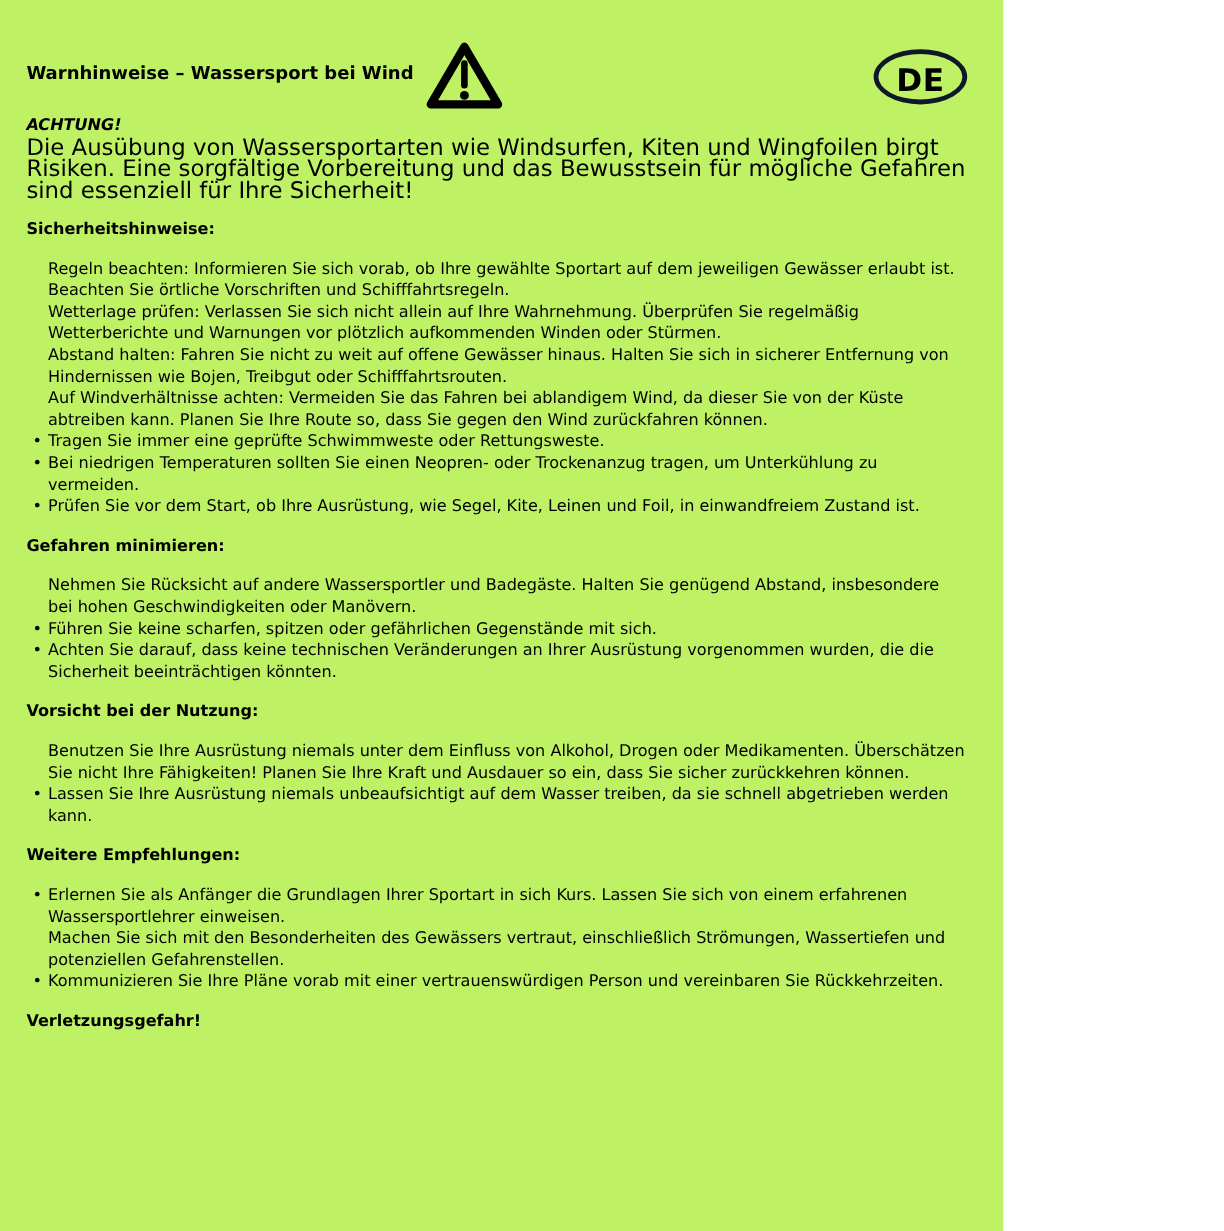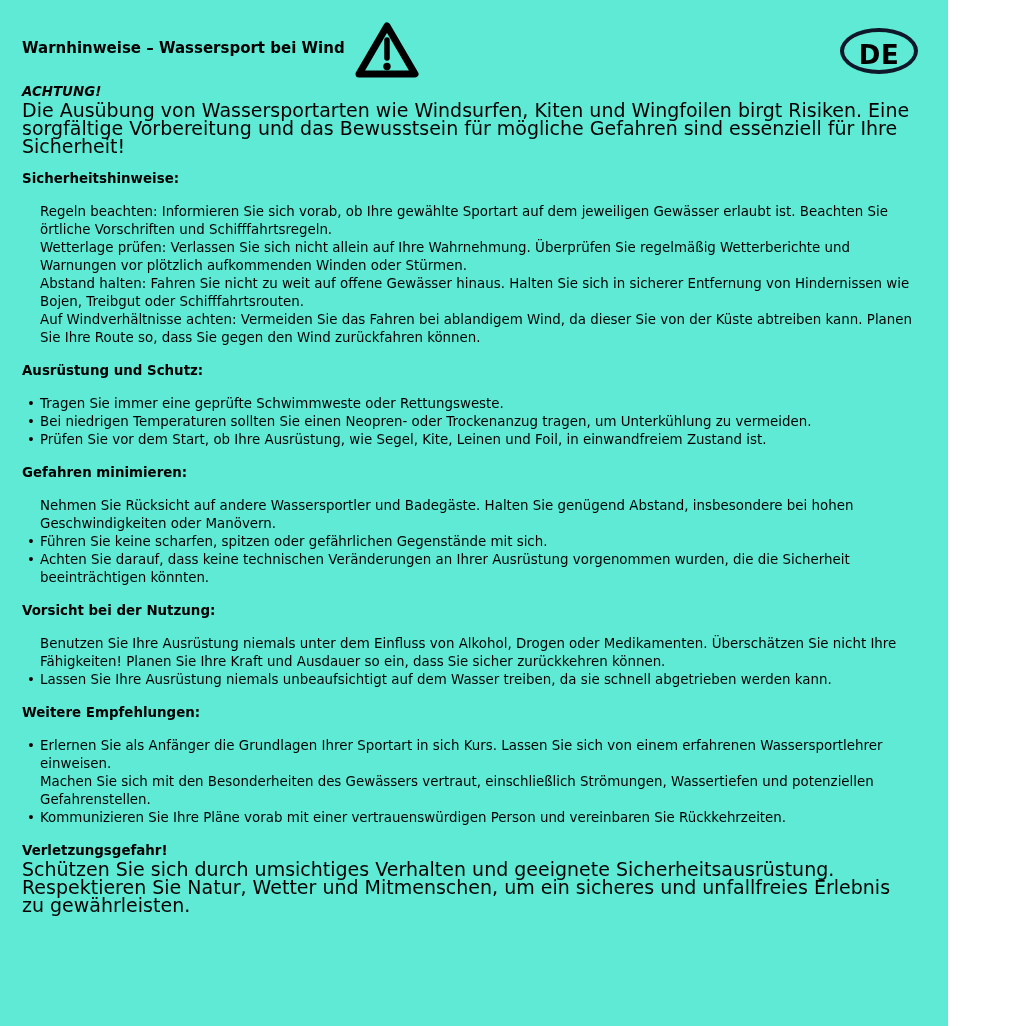--- a/index.html
+++ b/index.html
@@ -4,26 +4,26 @@
 <style>
   html, body {
     margin: 0;
     padding: 0;
     background: #ffffff;
     color: #000000;
     font-family: "DejaVu Sans", "Liberation Sans", sans-serif;
   }
   .page {
     position: relative;
-    width: 948px;
+    width: 836px;
     height: 1026px;
     box-sizing: border-box;
-    padding: 20px 30px 0 22px;
+    padding: 33px 30px 0 22px;
     overflow: hidden;
-    background: #5eead4;
+    background: #bef264;
   }
   
   .doc-header {
     display: flex;
     align-items: flex-start;
   }
   .title-block {
     margin-top: 19px;
     font-weight: bold;
     font-size: 15px;
@@ -128,21 +128,20 @@
         <span class="text">Abstand halten: Fahren Sie nicht zu weit auf offene Gewässer hinaus. Halten Sie sich in sicherer Entfernung von Hindernissen wie Bojen, Treibgut oder Schifffahrtsrouten.</span>
       </div>
       <div class="li">
         <span class="marker"></span>
         <span class="text">Auf Windverhältnisse achten: Vermeiden Sie das Fahren bei ablandigem Wind, da dieser Sie von der Küste abtreiben kann. Planen Sie Ihre Route so, dass Sie gegen den Wind zurückfahren können.</span>
       </div>
     </div>
   </section>
 
   <section>
-    <h2 class="h">Ausrüstung und Schutz:</h2>
     <div class="group">
       <div class="li">
         <span class="marker">•</span>
         <span class="text">Tragen Sie immer eine geprüfte Schwimmweste oder Rettungsweste.</span>
       </div>
       <div class="li">
         <span class="marker">•</span>
         <span class="text">Bei niedrigen Temperaturen sollten Sie einen Neopren- oder Trockenanzug tragen, um Unterkühlung zu vermeiden.</span>
       </div>
       <div class="li">
@@ -197,16 +196,15 @@
       </div>
       <div class="li">
         <span class="marker">•</span>
         <span class="text">Kommunizieren Sie Ihre Pläne vorab mit einer vertrauenswürdigen Person und vereinbaren Sie Rückkehrzeiten.</span>
       </div>
     </div>
   </section>
 
   <section>
     <h2 class="h tight">Verletzungsgefahr!</h2>
-    <p class="body">Schützen Sie sich durch umsichtiges Verhalten und geeignete Sicherheitsausrüstung. Respektieren Sie Natur, Wetter und Mitmenschen, um ein sicheres und unfallfreies Erlebnis zu gewährleisten.</p>
   </section>
 
 </div>
 
 </body></html>

